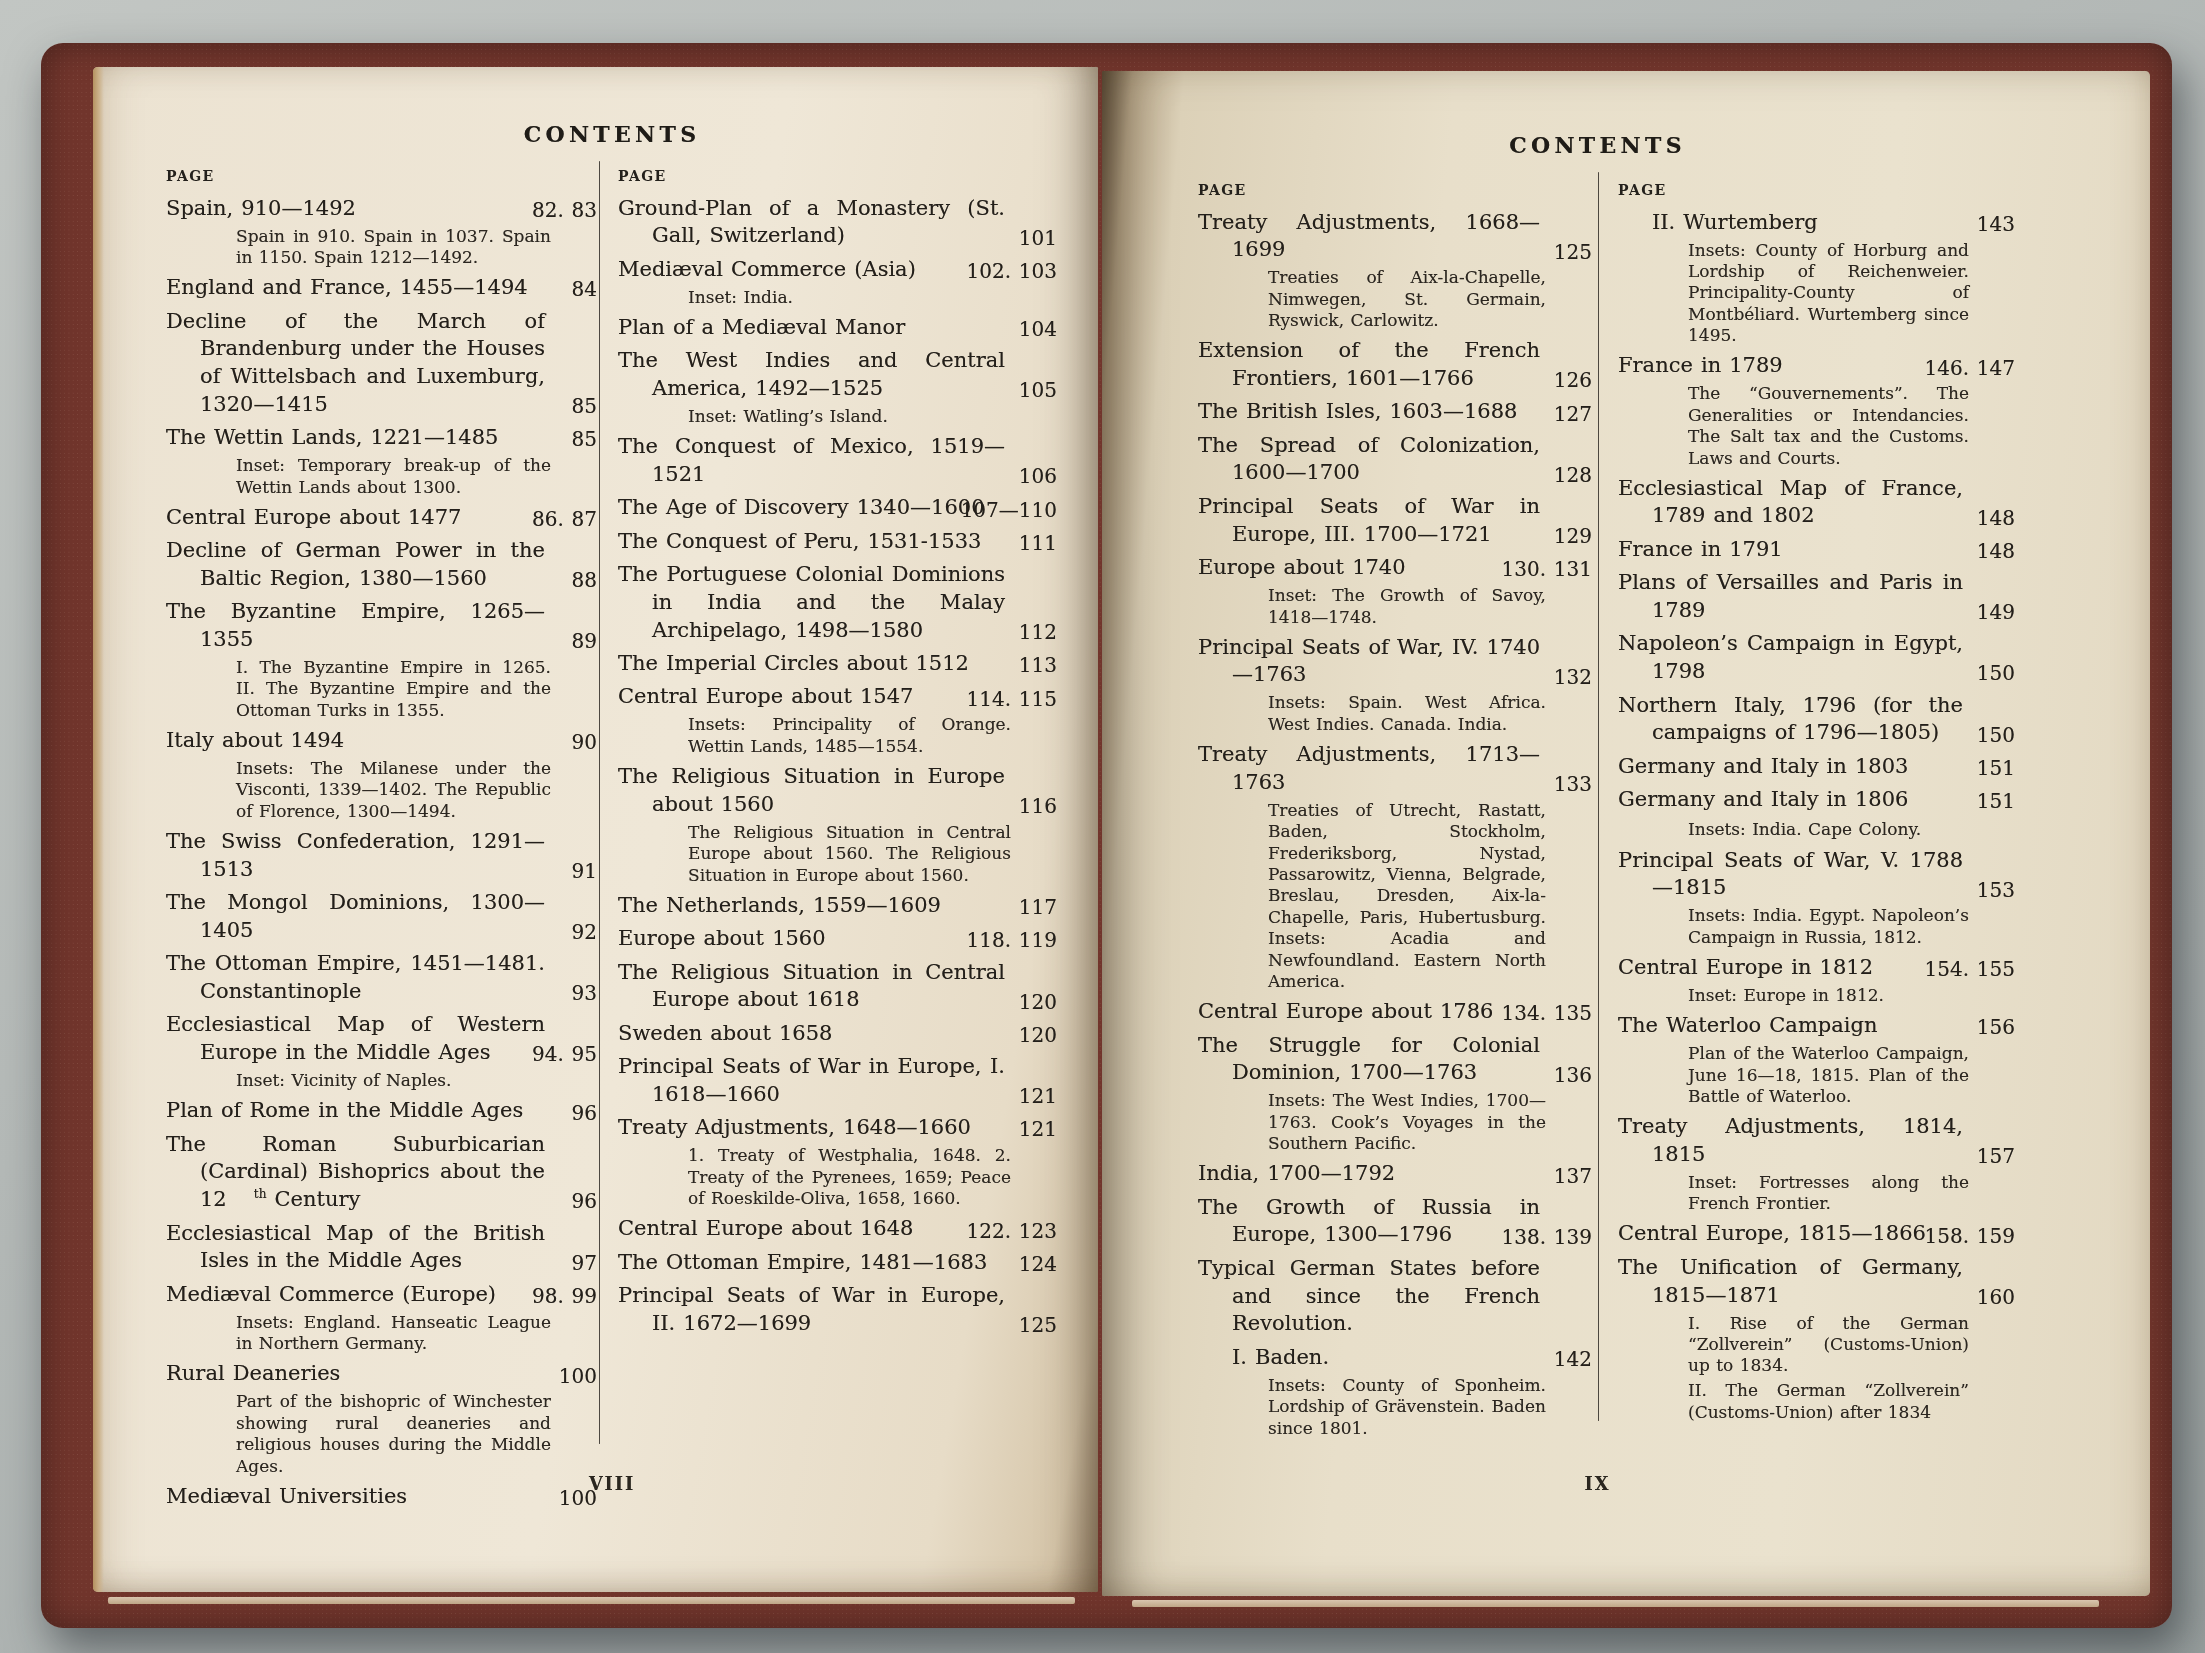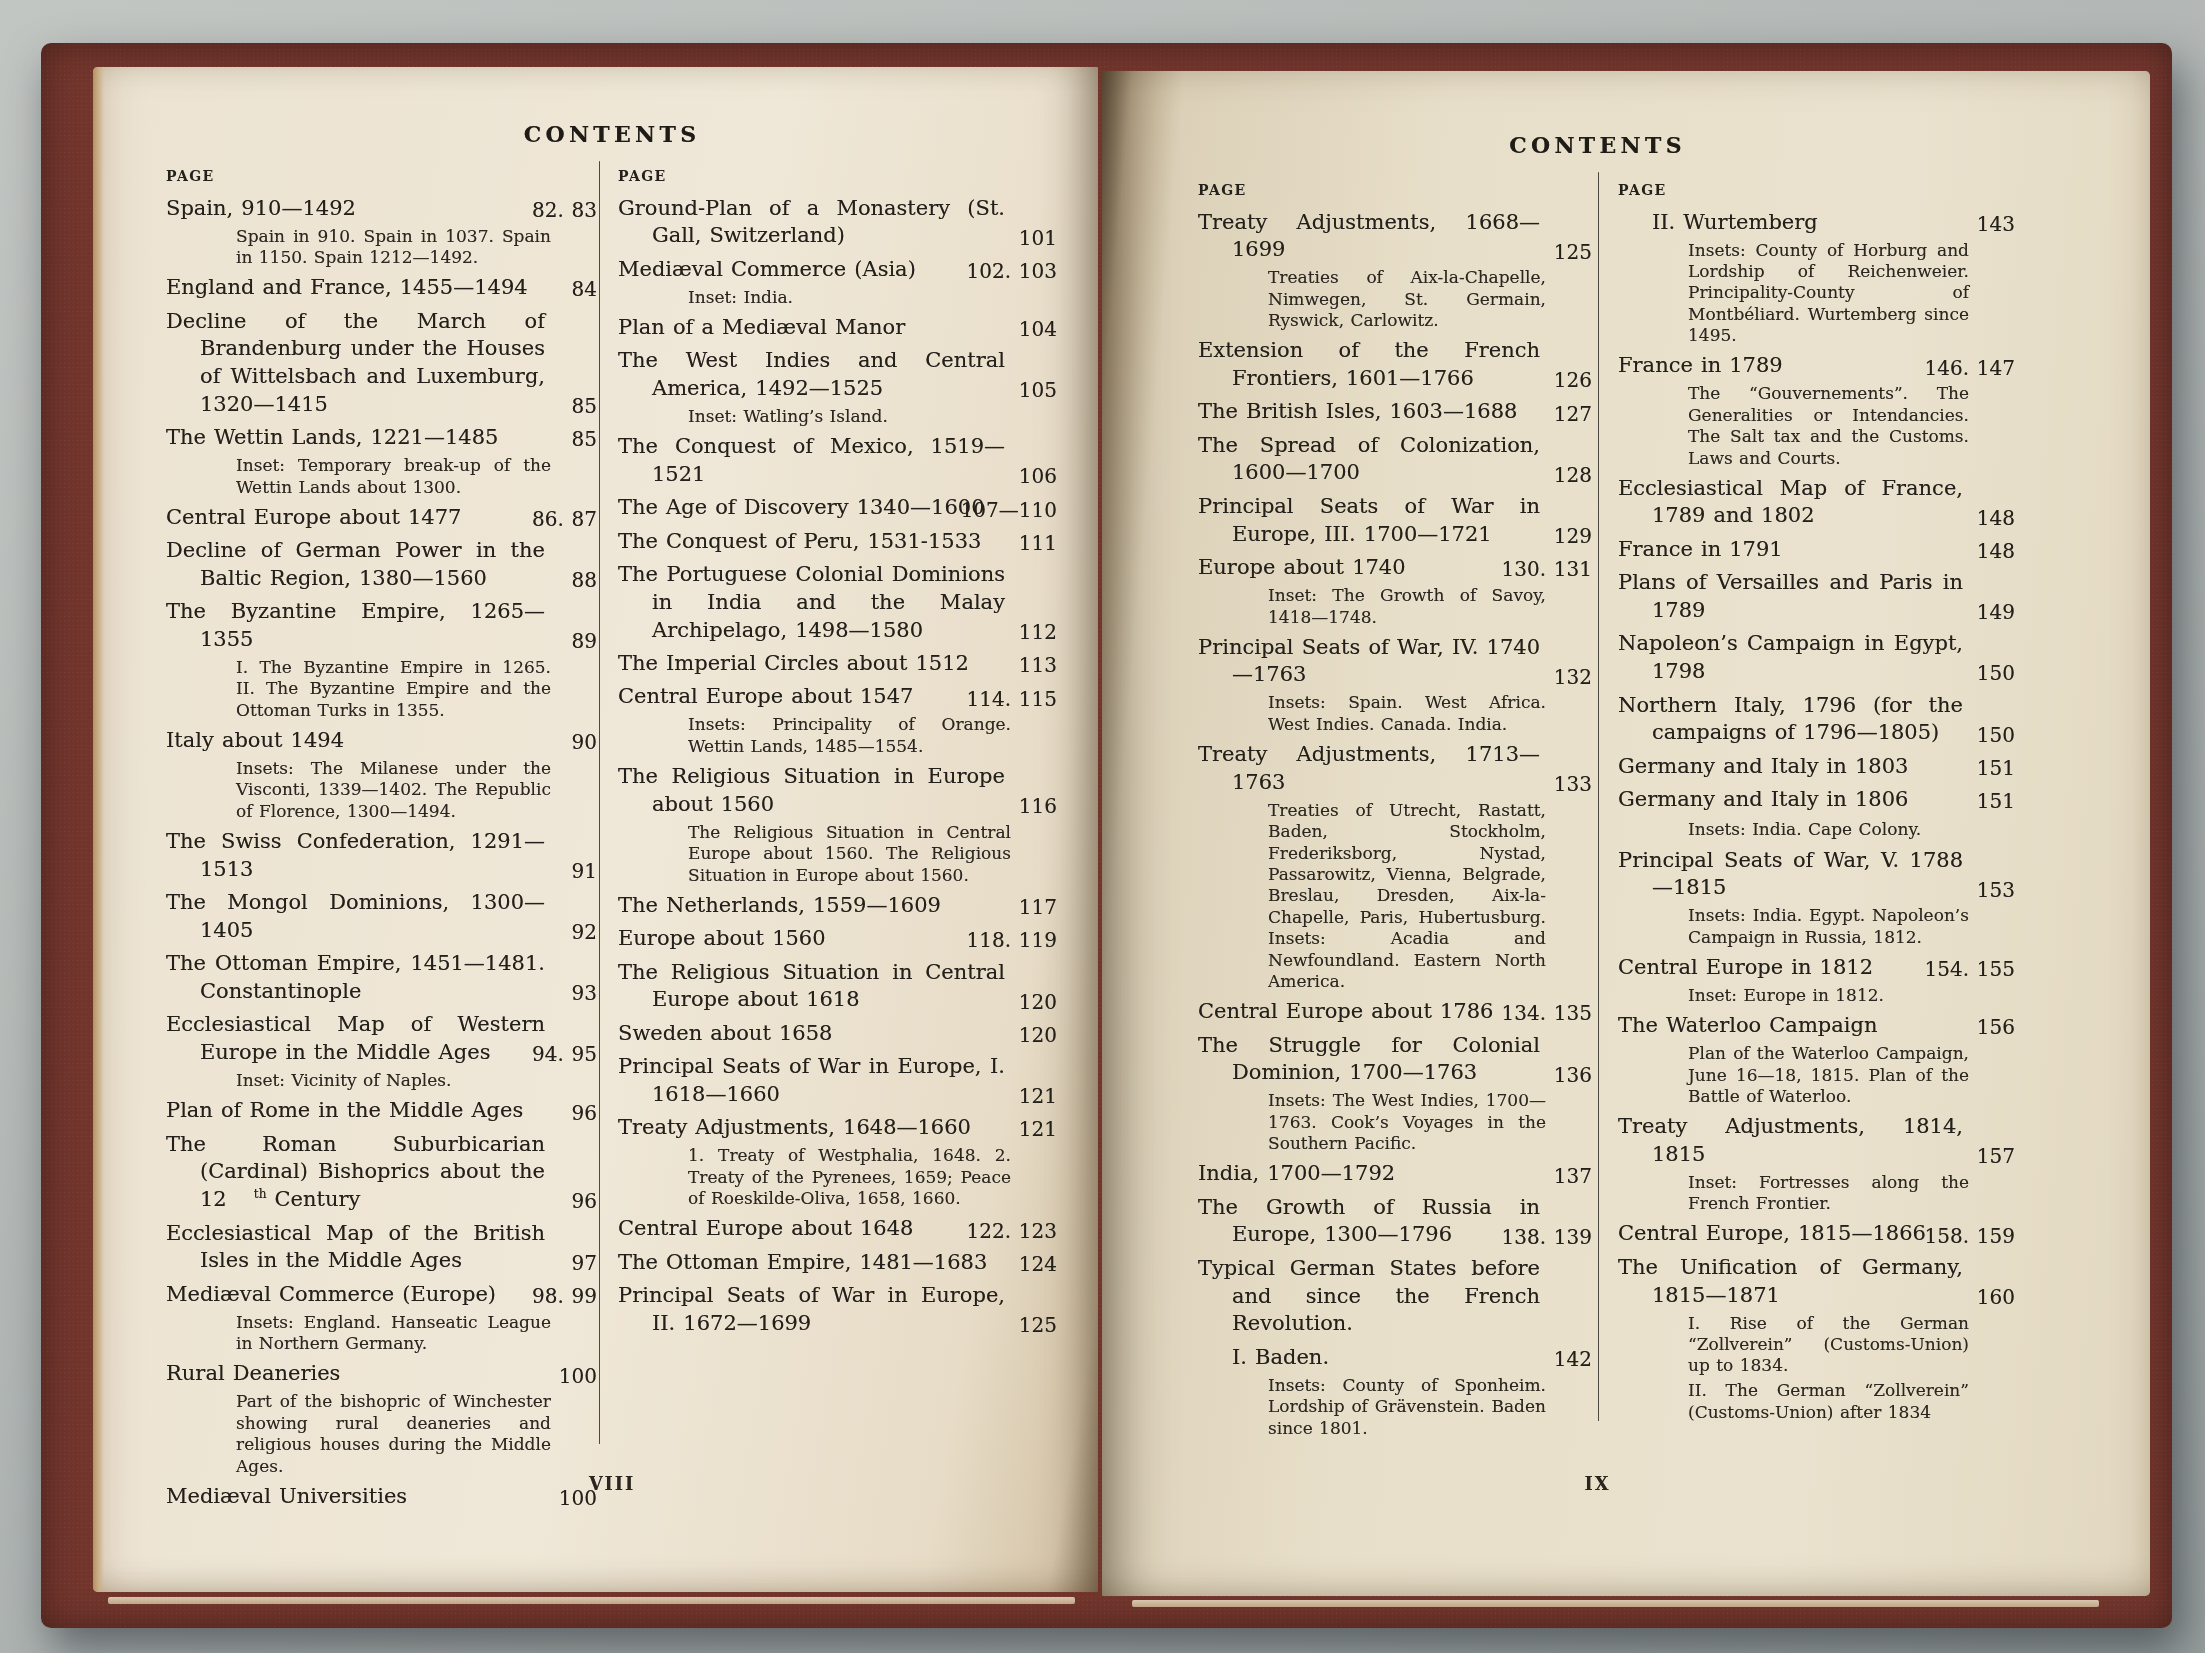--- a/index.html
+++ b/index.html
@@ -8,21 +8,21 @@
     width:2205px;height:1654px;position:relative;overflow:hidden;
     background:linear-gradient(150deg,#c2c6c3 0%,#b4b9b7 40%,#a6acab 75%,#989f9e 100%);
     font-family:"DejaVu Serif","Liberation Serif",serif;
     color:#231f1a;
   }
   .book{
     position:absolute;left:41px;top:43px;width:2131px;height:1585px;
     background-color:#71352c;
     background-image:radial-gradient(rgba(238,205,185,0.14) 0.6px,rgba(0,0,0,0) 0.7px);
     background-size:4.3px 4.3px;
-    border-radius:10px;
+    border-radius:22px;
     box-shadow:9.6px 21.5px 43px rgba(22,28,34,0.50),inset 0 0 34px rgba(0,0,0,0.38);
   }
   .page{position:absolute;overflow:hidden;}
   .page-left{
     left:52px;top:24px;width:1005px;height:1525px;
     border-radius:4.8px 1.4px 1.4px 4.8px;
     background:linear-gradient(100deg,#ece3d2 0%,#efe7d7 55%,#e7dcc7 86%,#d6c6aa 96%,#a8947a 100%);
     box-shadow:inset 29px 0 43px -21.5px rgba(125,95,55,0.28),inset -34px 0 48px -26px rgba(55,38,18,0.60),inset 0 -19px 34px -19px rgba(110,85,50,0.25);
   }
   .page-left::before{

